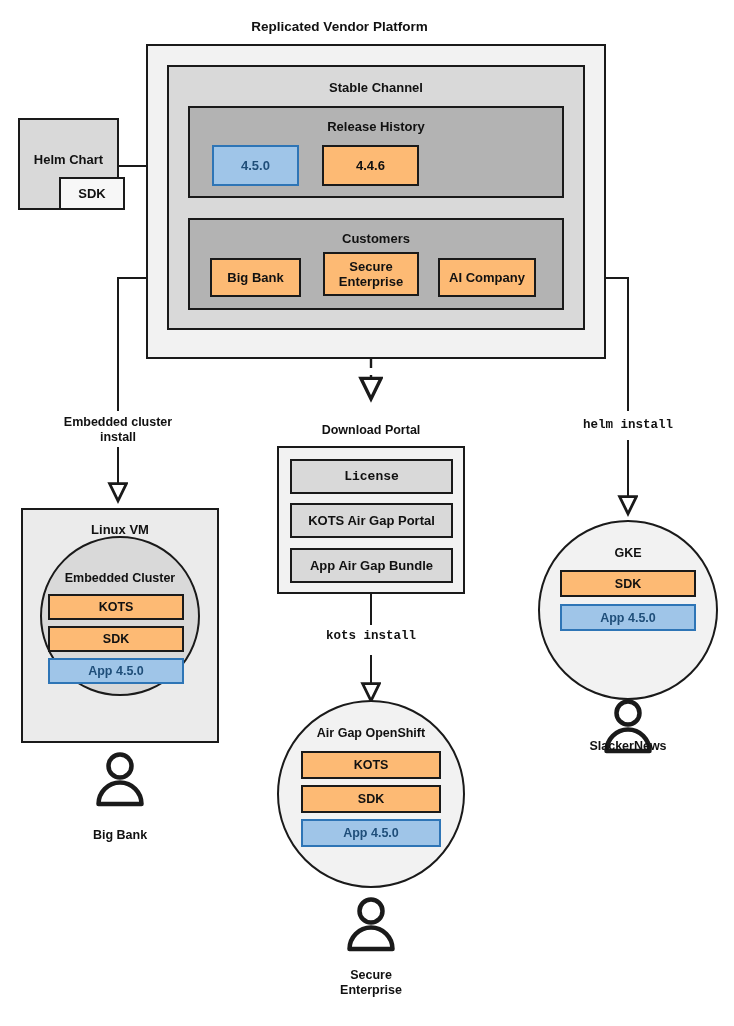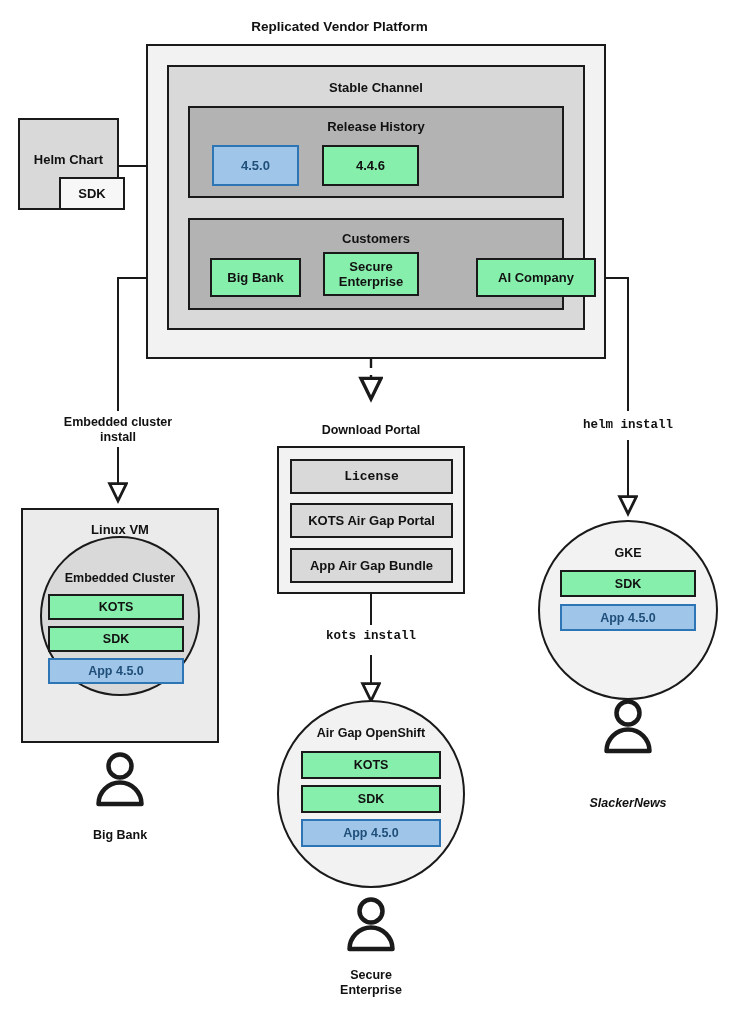--- a/index.html
+++ b/index.html
@@ -12,21 +12,21 @@
   .box{position:absolute;box-sizing:border-box;border:2px solid #1a1a1a;}
   .lbl{position:absolute;box-sizing:border-box;text-align:center;
        font-weight:bold;font-size:13px;line-height:15px;color:#111;}
   .ctr{display:flex;align-items:center;justify-content:center;text-align:center;}
 
   
   .sh0{background:#f2f2f2;}
   .sh1{background:#d9d9d9;}
   .sh2{background:#b3b3b3;}
   .shvm{background:#ebebeb;}
-  .white{background:#86efac;}
+  .white{background:#fdba74;}
   .blue{background:#9fc5e8;border-color:#2e75b6;color:#1f4e79;}
 
   .title-top{font-weight:bold;font-size:13.5px;}
   .hdr{position:absolute;width:100%;text-align:center;font-weight:bold;font-size:13px;color:#111;}
 
   .circ{position:absolute;box-sizing:border-box;border:2.5px solid #1a1a1a;border-radius:50%;}
 
   .mono{font-family:"Liberation Mono","DejaVu Sans Mono",monospace;
         font-weight:bold;font-size:13.5px;letter-spacing:0px;}
 
@@ -81,22 +81,22 @@
   <div class="box sh2" style="left:188px;top:218px;width:376px;height:92px;">
     <div class="hdr" style="top:11px;">Customers</div>
   </div>
   <div class="box white ctr" style="left:210px;top:258px;width:91px;height:39px;
         font-weight:bold;font-size:13px;">Big Bank</div>
   <div class="box white ctr" style="left:323px;top:252px;width:96px;height:44px;
         font-weight:bold;font-size:13px;line-height:15px;flex-direction:column;">
     <span>Secure</span>
     <span>Enterprise</span>
   </div>
-  <div class="box white ctr" style="left:438px;top:258px;width:120px;height:39px;
-        font-weight:bold;font-size:13px;margin-left:38px;">AI Company</div>
+  <div class="box white ctr" style="left:438px;top:258px;width:98px;height:39px;
+        font-weight:bold;font-size:13px;">AI Company</div>
 
   <div class="box sh1" style="left:18px;top:118px;width:101px;height:92px;">
     <div style="position:absolute;left:0;top:32px;width:100%;text-align:center;
                 font-weight:bold;font-size:13px;">Helm Chart</div>
   </div>
   <div class="box ctr" style="left:59px;top:177px;width:66px;height:33px;
         background:#f7f7f7;font-weight:bold;font-size:13px;">SDK</div>
 
   <div class="cap" style="left:38px;top:415px;width:160px;">
     <div>Embedded cluster</div>
@@ -165,15 +165,15 @@
         font-weight:bold;font-size:12.5px;">SDK</div>
   <div class="box blue ctr" style="left:560px;top:604px;width:136px;height:27px;
         font-weight:bold;font-size:12.5px;">App 4.5.0</div>
 
   <div class="person" style="left:600px;top:699px;">
     <svg width="56" height="58" viewBox="0 0 56 58">
       <circle cx="28" cy="14" r="11.5" fill="none" stroke="#1a1a1a" stroke-width="4.5"></circle>
       <path d="M6.5,52 A21.5,21.5 0 0 1 49.5,52 z" fill="none" stroke="#1a1a1a" stroke-width="4.5" stroke-linejoin="round"></path>
     </svg>
   </div>
-  <div class="cap" style="left:548px;top:796px;width:160px;font-style:italic;">SlackerNews</div>
+  <div class="cap" style="left:548px;top:739px;width:160px;">SlackerNews</div>
 
 </div>
 
 </body></html>

